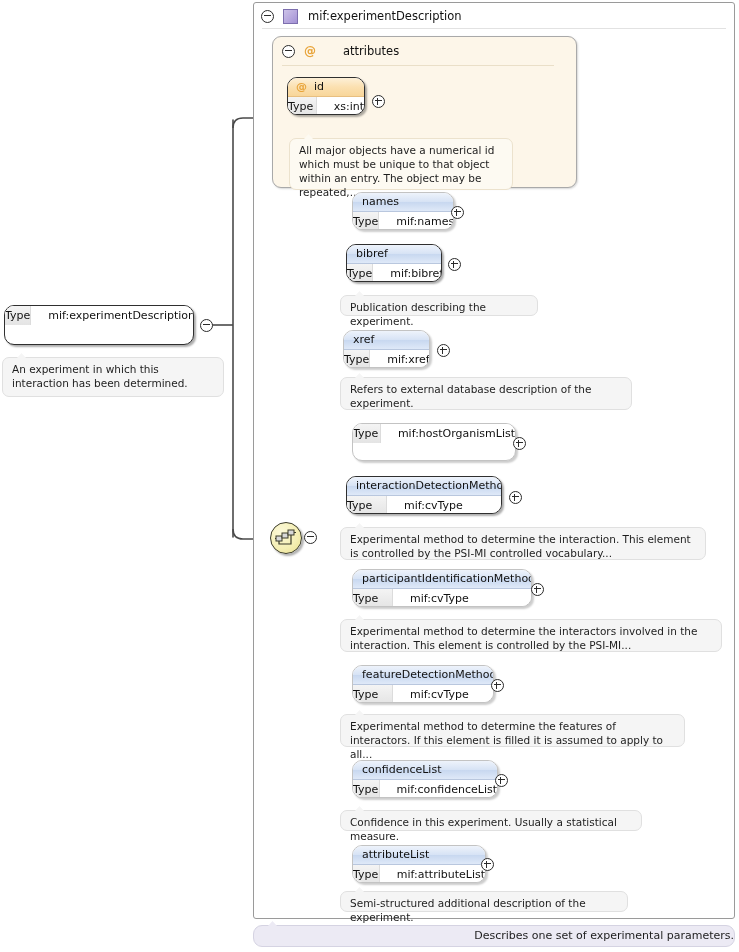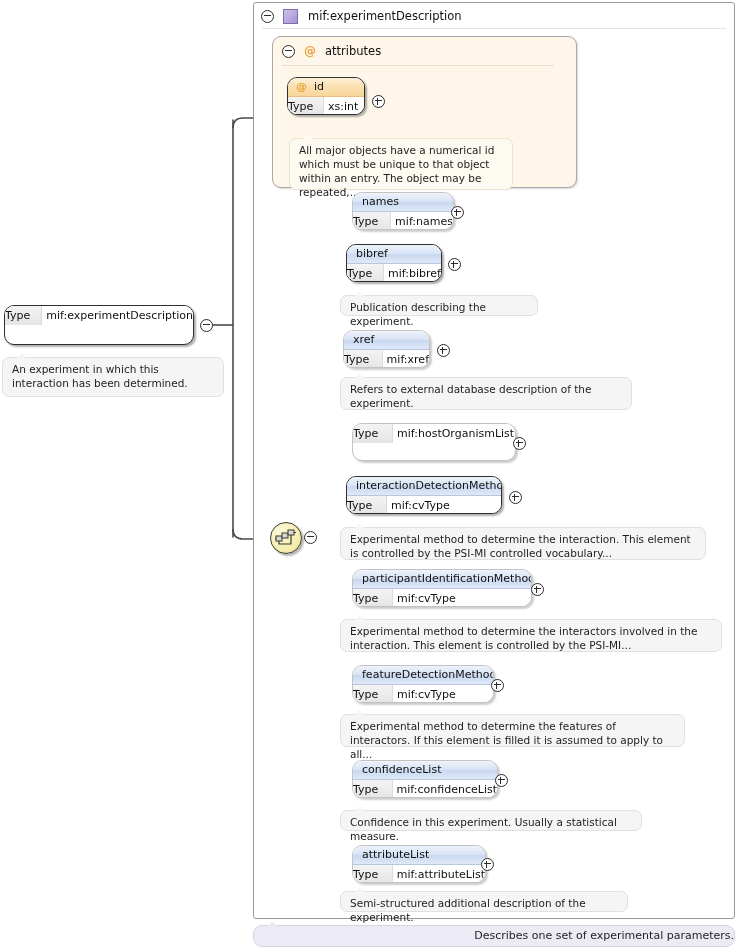--- a/index.html
+++ b/index.html
@@ -56,21 +56,21 @@
   }
   #attributes-head{
     position:absolute;left:9px;top:7px;display:flex;align-items:center;
   }
   #attributes-head .at-rule{
     position:absolute;left:0;top:21px;width:272px;height:1px;background:#eadfc8;
   }
   .at-sign{
     color:#e8a43a;font-size:12px;margin-left:9px;line-height:1;font-weight:bold;
   }
-  .at-label{margin-left:9px;font-size:11.5px;color:#111;}
+  .at-label{margin-left:27px;font-size:11.5px;color:#111;}
 
   
   .node{
     position:absolute;box-sizing:border-box;border-radius:10px;
     background:#fff;overflow:hidden;
   }
   .node.req{border:1.6px solid #2f2f2f;box-shadow:2px 2px 2px rgba(0,0,0,.32);}
   .node.opt{border:1px solid #c3c3c3;box-shadow:2px 2px 2px rgba(0,0,0,.20);margin-left:8px;}
   .node .nh{
     height:18px;line-height:18px;padding-left:9px;font-size:11px;color:#111;
@@ -79,21 +79,21 @@
   }
   .node .nb{
     height:19px;display:flex;align-items:center;font-size:11px;color:#111;
     background:#ffffff;
   }
   .node .nb .k{
     width:40px;padding-left:0;box-sizing:border-box;
     background:linear-gradient(to bottom,#f4f4f4,#e4e4e4);
     height:100%;line-height:19px;border-right:1px solid #dcdcdc;
   }
-  .node .nb .v{padding-left:4px;white-space:nowrap;}
+  .node .nb .v{padding-left:17px;white-space:nowrap;}
 
   
   .node.attr .nh{
     background:linear-gradient(to bottom,#fdf0d8 0%,#fbe0b0 50%,#f8d69a 100%);
     border-bottom:1px solid #e8bf80;color:#111;padding-left:8px;
   }
   .node.attr .nh .atg{color:#e8a43a;font-weight:bold;margin-right:7px;}
   .node.attr .nb .k{background:linear-gradient(to bottom,#f4f4f4,#e4e4e4);}
 
   

